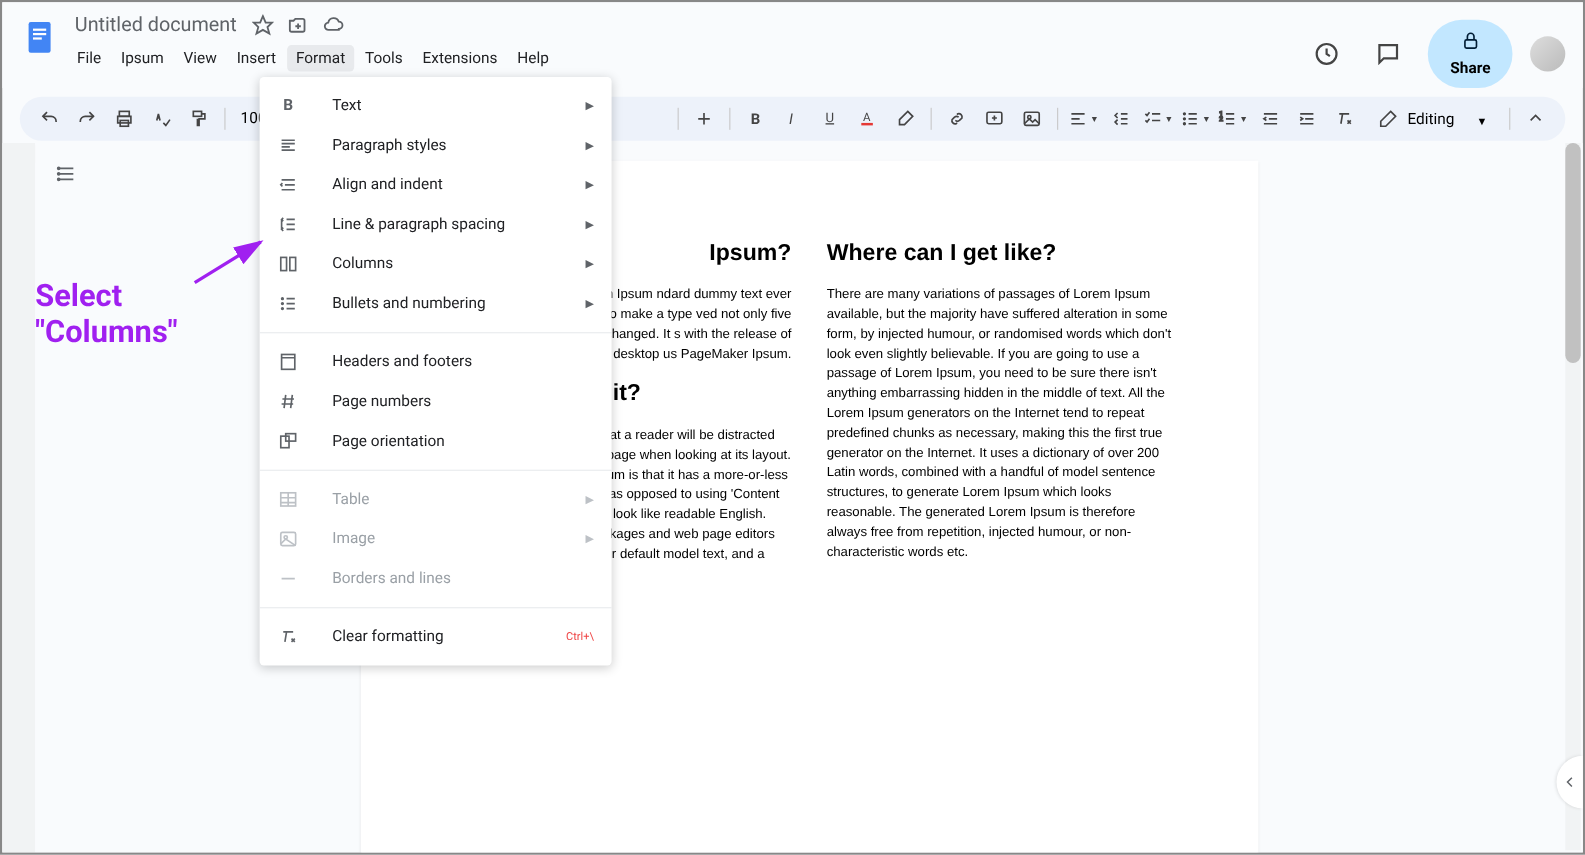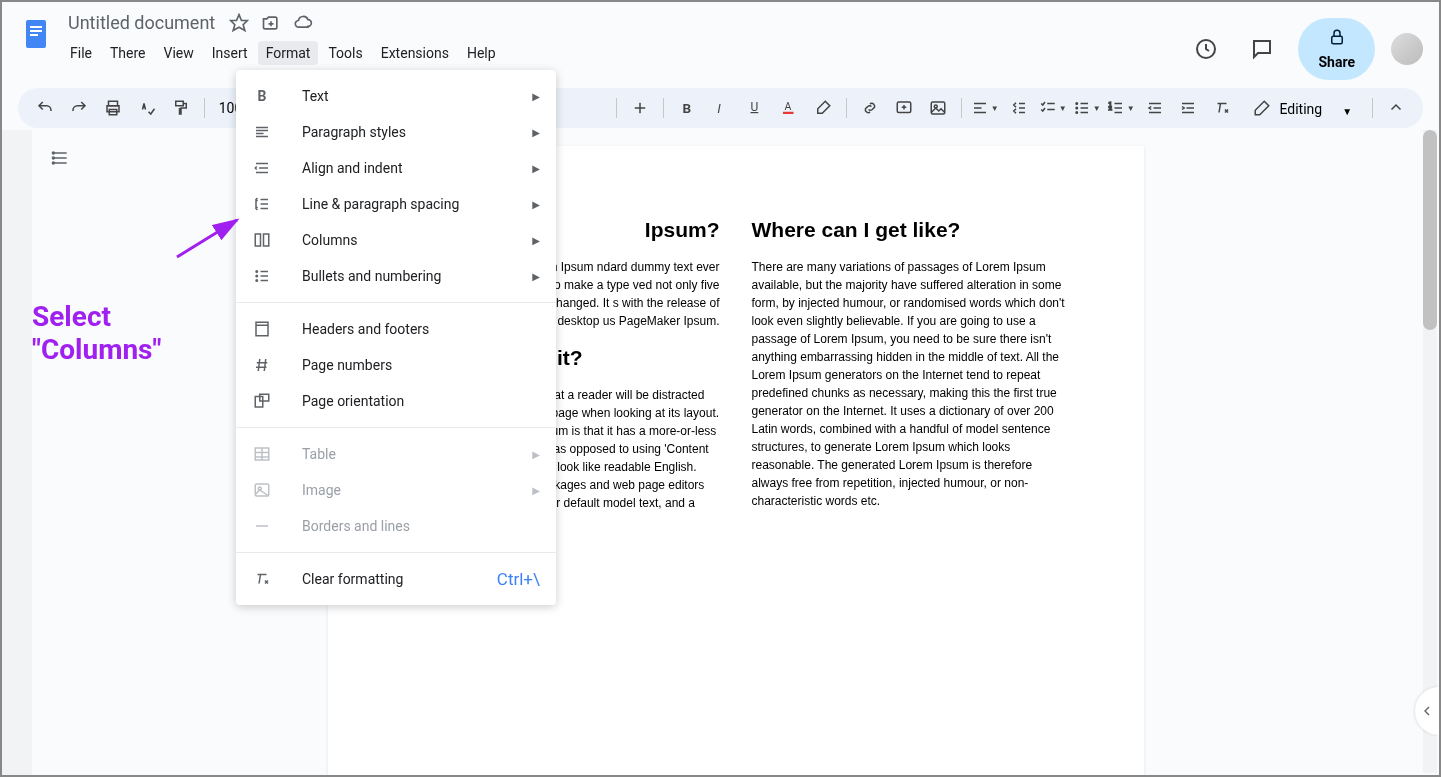--- a/index.html
+++ b/index.html
@@ -37,22 +37,22 @@
 .col h2 { font-size: 21px; font-weight: bold; margin-bottom: 16px; color: #000; font-family: Arial; }
 .col p { font-size: 12px; line-height: 1.5; color: #000; font-family: Arial; margin-bottom: 16px; }
 .dropdown { position: absolute; left: 234px; top: 68px; width: 320px; background: white; border-radius: 4px; box-shadow: 0 2px 10px rgba(0,0,0,0.2); padding: 8px 0; z-index: 100; }
 .dd-item { display: flex; align-items: center; padding: 8px 16px; font-size: 14px; color: #202124; cursor: pointer; gap: 16px; }
 .dd-item.disabled { color: #9aa0a6; }
 .dd-icon { width: 20px; height: 20px; display: flex; align-items: center; justify-content: center; color: #5f6368; }
 .dd-item.disabled .dd-icon { color: #bdc1c6; }
 .dd-label { flex: 1; margin-left: 14px; }
 .dd-arrow { color: #5f6368; font-size: 10px; }
 .dd-sep { height: 1px; background: #e8eaed; margin: 8px 0; }
-.dd-shortcut { color: #3b82f6; font-size: 17px; }
-.annotation { position: absolute; left: 30px; top: 250px; z-index: 200; color: #a020f0; font-family: 'Comic Sans MS', cursive; font-size: 28px; font-weight: bold; pointer-events: none; margin-top: 48px; }
+.dd-shortcut { color: #ef4444; font-size: 10px; }
+.annotation { position: absolute; left: 30px; top: 250px; z-index: 200; color: #a020f0; font-family: 'Comic Sans MS', cursive; font-size: 28px; font-weight: bold; pointer-events: none; }
 .annotation-arrow { position: absolute; left: 170px; top: 210px; z-index: 200; pointer-events: none; }
 .side-tab { position: absolute; right: 0; bottom: 40px; width: 24px; height: 48px; background: white; border-radius: 24px 0 0 24px; box-shadow: -1px 0 3px rgba(0,0,0,0.1); display: flex; align-items: center; justify-content: center; cursor: pointer; color: #5f6368; }
 .scrollbar-v { position: absolute; right: 2px; top: 128px; bottom: 2px; width: 14px; background: #f1f3f4; }
 .scrollbar-thumb { position: absolute; top: 0; width: 100%; height: 200px; background: #c1c1c1; border-radius: 7px; }
 svg { display: block; }
 </style>
 </head>
 <body>
 
 <div class="header">
@@ -81,21 +81,21 @@
           </span>
         <span>
             <svg width="20" height="20" viewBox="0 0 24 24" fill="none" stroke="#5f6368" stroke-width="2">
               <path d="M18 16a4 4 0 000-8 6 6 0 00-11.5 1A4 4 0 007 17h11z"></path>
             </svg>
           </span>
       </div>
     </div>
     <div class="menubar">
       <div class="menu-item">File</div>
-      <div class="menu-item">There</div>
+      <div class="menu-item">Ipsum</div>
       <div class="menu-item">View</div>
       <div class="menu-item">Insert</div>
       <div class="menu-item active">Format</div>
       <div class="menu-item">Tools</div>
       <div class="menu-item">Extensions</div>
       <div class="menu-item">Help</div>
     </div>
   </div>
   <div class="header-right">
     <div class="icon-btn">

